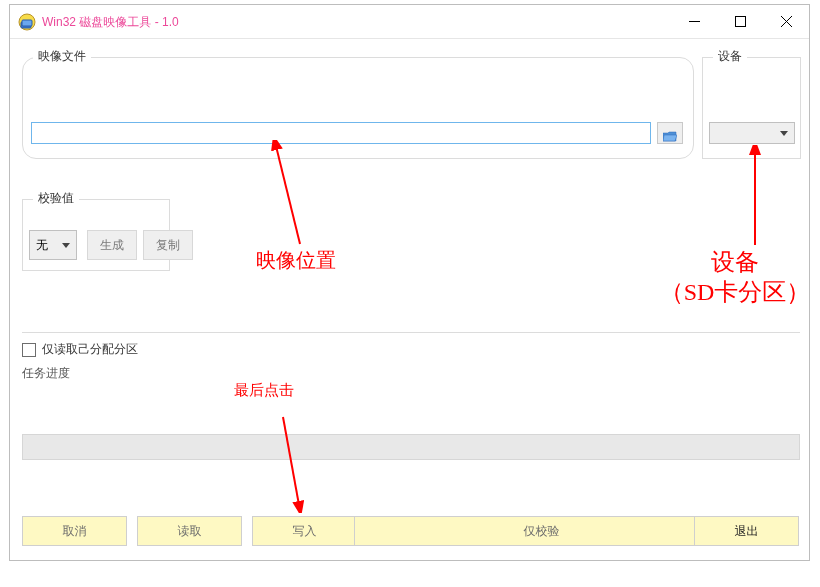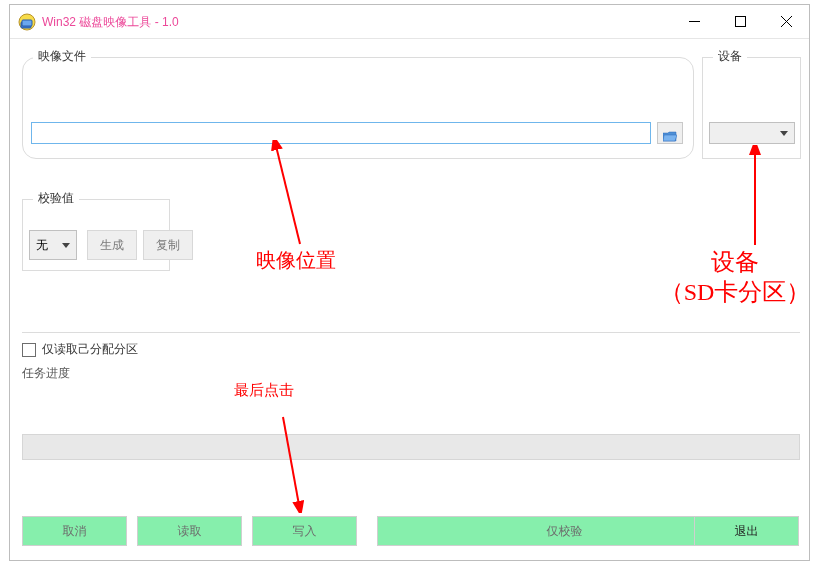--- a/index.html
+++ b/index.html
@@ -37,21 +37,21 @@
 
   .divider{position:absolute;left:12px;width:778px;height:1px;background:#dcdcdc;}
 
   .checkbox-row{position:absolute;left:12px;display:flex;align-items:center;font-size:12px;color:#333;}
   .cb{width:14px;height:14px;border:1px solid #6d6d6d;box-sizing:border-box;margin-right:6px;background:#fff;}
 
   .plain-label{position:absolute;left:12px;font-size:12px;color:#555;}
 
   .progress-track{position:absolute;left:12px;width:778px;height:26px;background:#e8e8e8;border:1px solid #d6d6d6;box-sizing:border-box;}
 
-  .bottom-btn{position:absolute;height:30px;background:#86efac;border:1px solid #cfcfcf;box-sizing:border-box;display:flex;align-items:center;justify-content:center;font-size:12px;color:#6c6c6c;}
+  .bottom-btn{position:absolute;height:30px;background:#fef9c3;border:1px solid #cfcfcf;box-sizing:border-box;display:flex;align-items:center;justify-content:center;font-size:12px;color:#6c6c6c;}
   .bottom-btn.enabled{color:#222;}
 
   
   .ann-text{position:absolute;color:#ff0000;font-family:"SimSun","宋体",serif;}
   .ann-svg{position:absolute;pointer-events:none;}
 
   .caret-down{width:0;height:0;border-left:4px solid transparent;border-right:4px solid transparent;border-top:5px solid #444;display:inline-block;}
 </style>
 </head>
 <body>
@@ -126,21 +126,21 @@
         <span class="cb"></span>
         <span>仅读取己分配分区</span>
       </div>
 
       <div class="plain-label" style="top:326px;">任务进度</div>
       <div class="progress-track" style="top:395px;"></div>
 
       <div class="bottom-btn" style="left:12px;bottom:14px;width:105px;">取消</div>
       <div class="bottom-btn" style="left:127px;bottom:14px;width:105px;">读取</div>
       <div class="bottom-btn" style="left:242px;bottom:14px;width:105px;">写入</div>
-      <div class="bottom-btn" style="left:367px;bottom:14px;width:375px;">仅校验</div>
+      <div class="bottom-btn" style="left:344px;bottom:14px;width:375px;">仅校验</div>
       <div class="bottom-btn enabled" style="left:684px;bottom:14px;width:105px;">退出</div>
     </div>
   </div>
 
   <div class="ann-text" style="left:256px;top:247px;font-size:20px;">映像位置</div>
   <div class="ann-text" style="left:655px;top:246px;font-size:24px;text-align:center;width:160px;">设备</div>
   <div class="ann-text" style="left:635px;top:276px;font-size:24px;text-align:center;width:200px;">（SD卡分区）</div>
   <div class="ann-text" style="left:234px;top:381px;font-size:15px;">最后点击</div>
 
   <svg class="ann-svg" style="left:270px;top:140px;width:50px;height:110px;">

